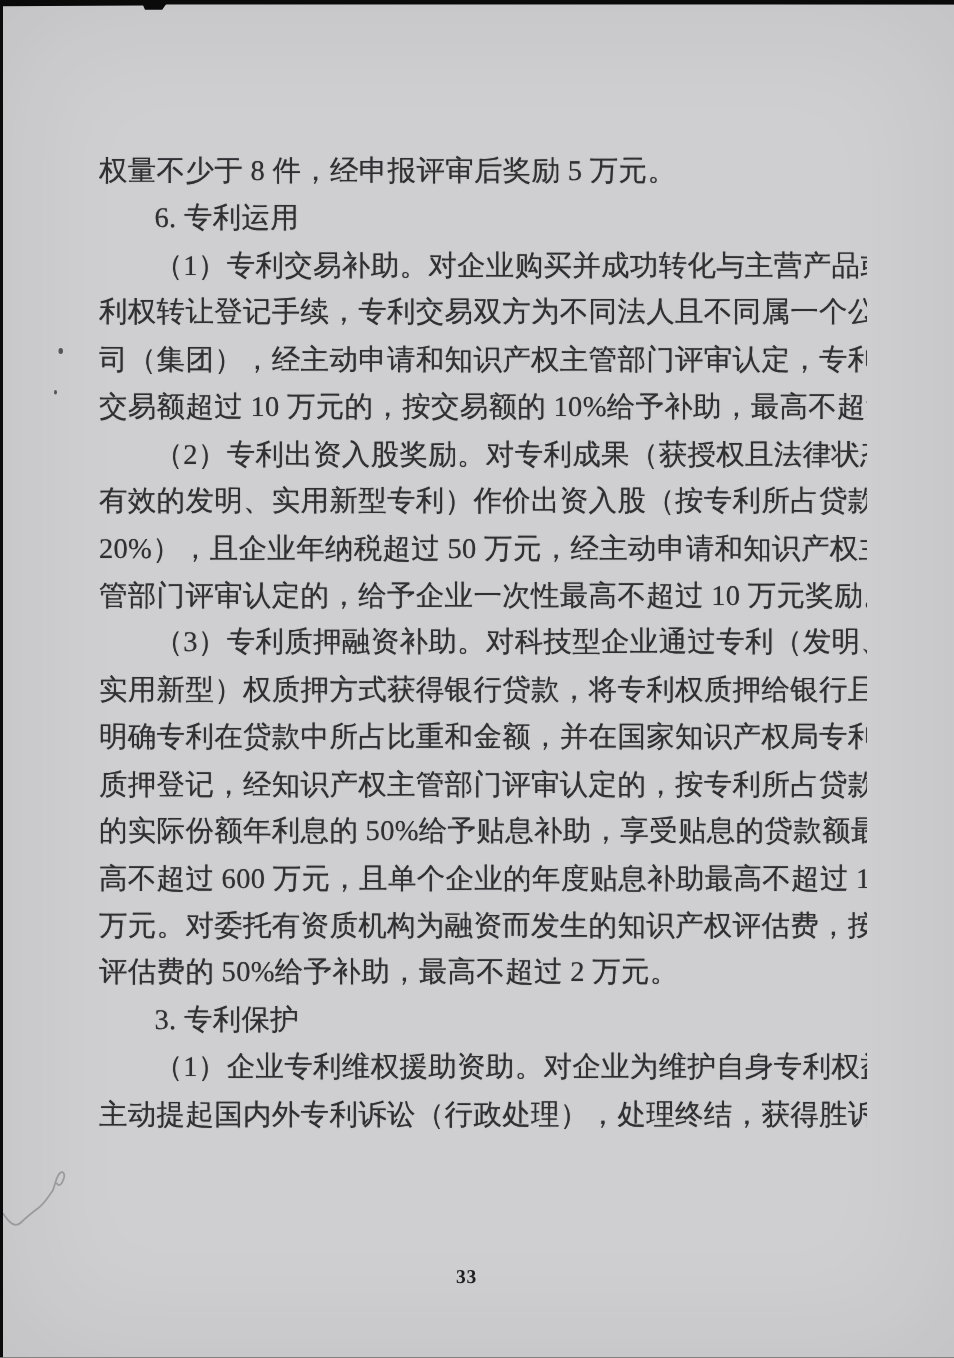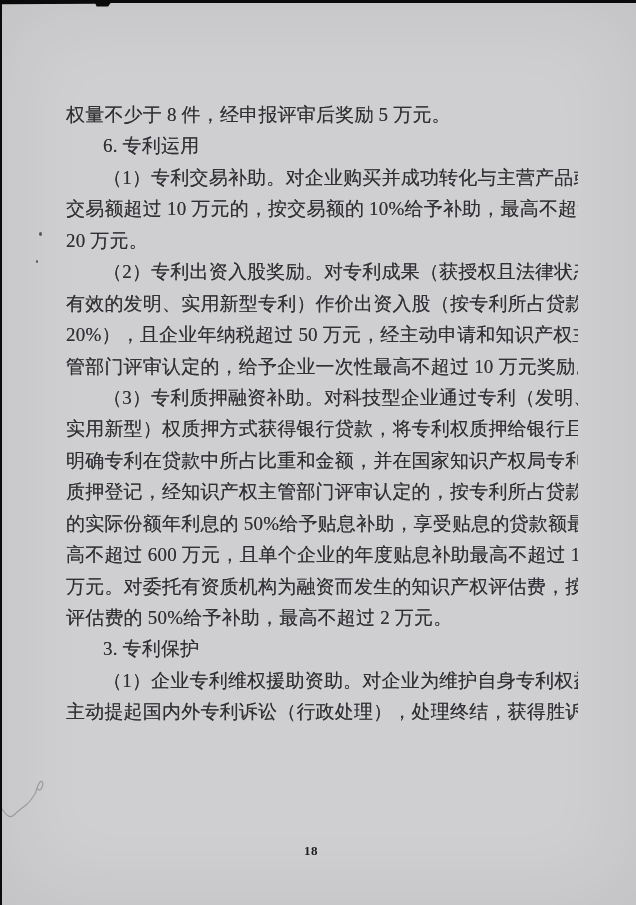--- a/index.html
+++ b/index.html
@@ -44,40 +44,41 @@
 </style>
 </head>
 <body>
 
 <div class="paper">
 
   <div class="text-block">
     <div class="line">权量不少于 8 件，经申报评审后奖励 5 万元。</div>
     <div class="line indent">6. 专利运用</div>
     <div class="line indent">（1）专利交易补助。对企业购买并成功转化与主营产品或</div>
+    <div class="line">利权转让登记手续，专利交易双方为不同法人且不同属一个公</div>
+    <div class="line">司（集团），经主动申请和知识产权主管部门评审认定，专利</div>
     <div class="line">交易额超过 10 万元的，按交易额的 10%给予补助，最高不超过</div>
-    <div class="line">20 万元。</div>
     <div class="line indent">（2）专利出资入股奖励。对专利成果（获授权且法律状态</div>
     <div class="line">有效的发明、实用新型专利）作价出资入股（按专利所占贷款</div>
     <div class="line">20%），且企业年纳税超过 50 万元，经主动申请和知识产权主</div>
     <div class="line">管部门评审认定的，给予企业一次性最高不超过 10 万元奖励。</div>
     <div class="line indent">（3）专利质押融资补助。对科技型企业通过专利（发明、</div>
     <div class="line">实用新型）权质押方式获得银行贷款，将专利权质押给银行且</div>
     <div class="line">明确专利在贷款中所占比重和金额，并在国家知识产权局专利</div>
     <div class="line">质押登记，经知识产权主管部门评审认定的，按专利所占贷款</div>
     <div class="line">的实际份额年利息的 50%给予贴息补助，享受贴息的贷款额最</div>
     <div class="line">高不超过 600 万元，且单个企业的年度贴息补助最高不超过 15</div>
     <div class="line">万元。对委托有资质机构为融资而发生的知识产权评估费，按</div>
     <div class="line">评估费的 50%给予补助，最高不超过 2 万元。</div>
     <div class="line indent">3. 专利保护</div>
     <div class="line indent">（1）企业专利维权援助资助。对企业为维护自身专利权益，</div>
     <div class="line">主动提起国内外专利诉讼（行政处理），处理终结，获得胜诉；</div>
   </div>
 
-  <div class="page-number">18</div>
+  <div class="page-number">33</div>
 
   <span class="speck speck-1"></span>
   <span class="speck speck-2"></span>
 
   <svg class="crease-svg" width="60" height="60" viewBox="0 0 60 60">
     <path d="M0,36 C4,42 8,46 12,42 C16,38 20,35 24,32 C28,29 30,25 33,21 C35,17 35,12 38,9 C40,7 42,10 40,14 C39,17 37,18 36,16" fill="none" stroke="#9b9b9e" stroke-width="1.2" stroke-linecap="round"></path>
   </svg>
 
 </div>
 

